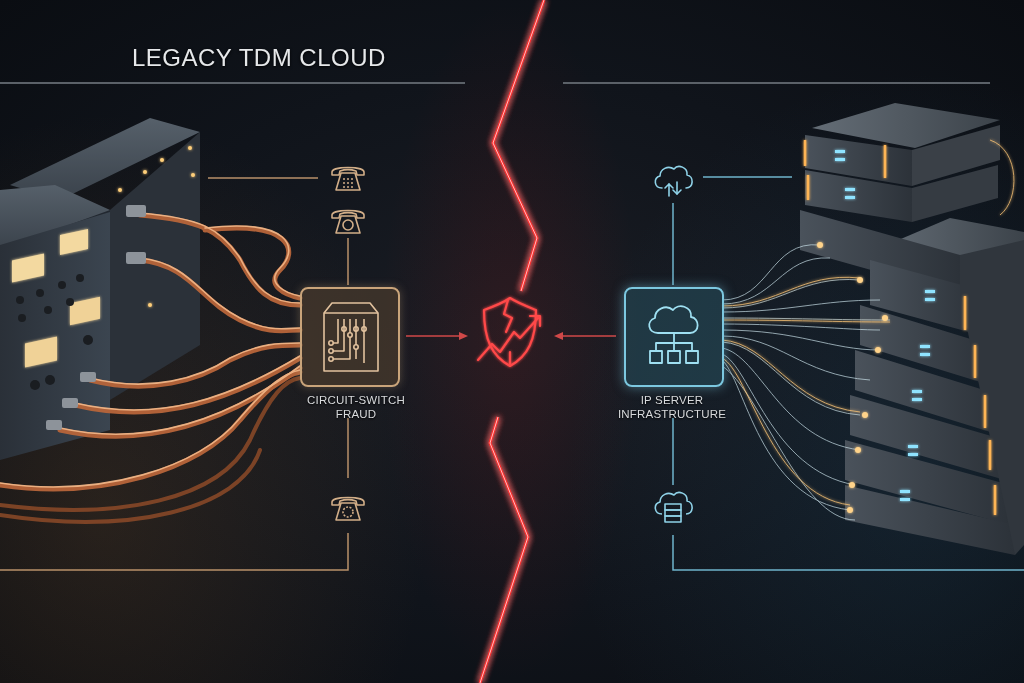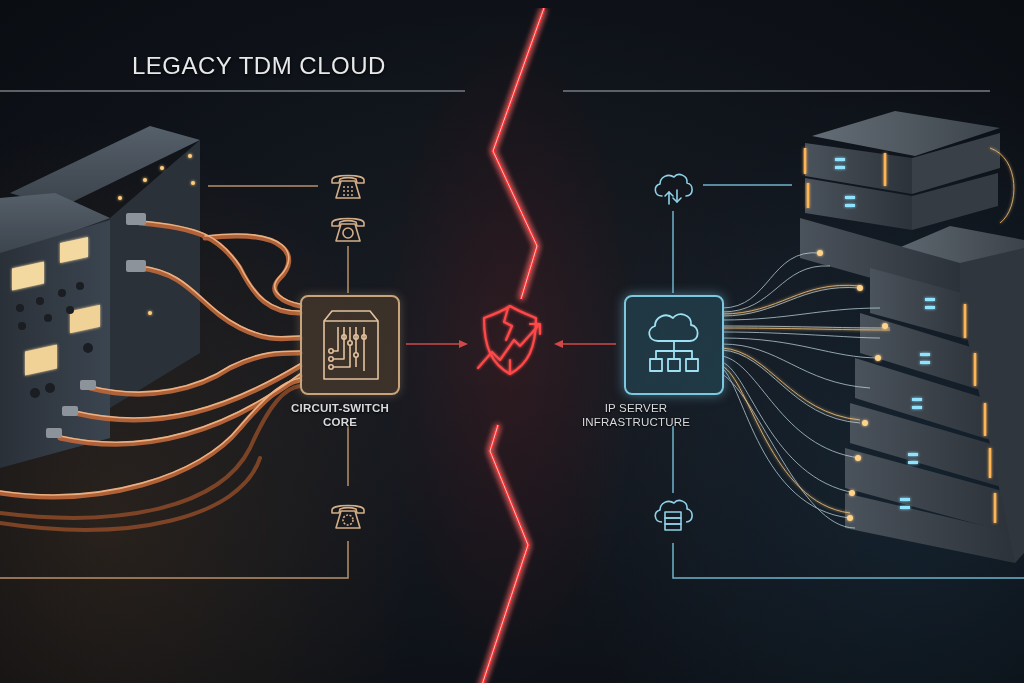--- a/index.html
+++ b/index.html
@@ -1,21 +1,21 @@
 <!DOCTYPE html>
 <html><head>
 <meta charset="utf-8">
 <style>
   html, body { margin: 0; padding: 0; }
   body {
     width: 1024px; height: 683px; overflow: hidden; position: relative;
     background: radial-gradient(ellipse at 50% 50%, #1a1d24 0%, #10141b 55%, #0a0d12 100%);
     font-family: "Liberation Sans", "DejaVu Sans", sans-serif;
   }
-  .stage { position: absolute; inset: 0; margin-top: 8px; }
+  .stage { position: absolute; inset: 0; }
   .bg-left { position:absolute; left:0; top:0; width:520px; height:683px;
     background: radial-gradient(ellipse at 20% 75%, rgba(120,80,40,0.25) 0%, rgba(0,0,0,0) 55%); }
   .bg-right { position:absolute; right:0; top:0; width:520px; height:683px;
     background: radial-gradient(ellipse at 80% 70%, rgba(40,90,120,0.22) 0%, rgba(0,0,0,0) 60%); }
   .bg-red { position:absolute; left:380px; top:0; width:260px; height:683px;
     background: radial-gradient(ellipse at 50% 50%, rgba(140,20,20,0.18) 0%, rgba(0,0,0,0) 70%); }
 
   .header { position:absolute; color:#e6e8ea; font-size:24px; letter-spacing:0.5px;
     text-shadow: 0 1px 3px #000; white-space:nowrap; }
   .header-left { left:132px; top:44px; }
@@ -30,23 +30,23 @@
   .node-legacy { left:300px; top:287px; width:96px; height:96px;
     border:2px solid #c9a47a; background:rgba(90,70,50,0.55);
     box-shadow: 0 0 10px rgba(201,164,122,0.35); }
   .node-ip { left:624px; top:287px; width:96px; height:96px;
     border:2px solid #7cc8e0; background:rgba(40,80,95,0.55);
     box-shadow: 0 0 12px rgba(124,200,224,0.5); }
   .node svg { position:absolute; left:0; top:0; }
 
   .label { position:absolute; text-align:center; font-size:11.5px; line-height:14px;
     color:#d8dadc; letter-spacing:0.2px; text-shadow:0 1px 2px #000; }
-  .label-legacy { left:280px; top:393px; width:120px;font-weight:bold; }
+  .label-legacy { left:296px; top:393px; width:120px; }
   .label-fraud { left:450px; top:382px; width:120px; color:#e8e2e2; }
-  .label-ip { left:568px; top:393px; width:136px; }
+  .label-ip { left:604px; top:393px; width:136px; }
 
   .icon { position:absolute; }
 </style>
 </head>
 <body>
 
 <div class="stage">
   <div class="bg-left"></div>
   <div class="bg-right"></div>
   <div class="bg-red"></div>
@@ -348,21 +348,21 @@
         <circle cx="42" cy="40" r="2.2"></circle>
           <circle cx="48" cy="46" r="2.2"></circle>
           <circle cx="54" cy="40" r="2.2"></circle>
         <circle cx="54" cy="58" r="2.2"></circle>
           <circle cx="62" cy="40" r="2.2"></circle>
       </g>
     </svg>
   </div>
   <div class="label label-legacy">
     <div>CIRCUIT-SWITCH</div>
-    <div>CORE</div>
+    <div>FRAUD</div>
   </div>
 
 
   <div class="node node-ip">
     <svg width="96" height="96" viewBox="0 0 96 96">
       <g fill="none" stroke="#9fe0f2" stroke-width="1.8" stroke-linejoin="round">
         <path d="M32,44 C22,44 20,32 29,29 C29,20 40,15 47,21 C52,14 66,17 65,28 C74,29 74,44 64,44 Z"></path>
         <line x1="48" y1="44" x2="48" y2="54"></line>
         <polyline points="30,62 30,54 66,54 66,62"></polyline>
         <line x1="48" y1="54" x2="48" y2="62"></line>

